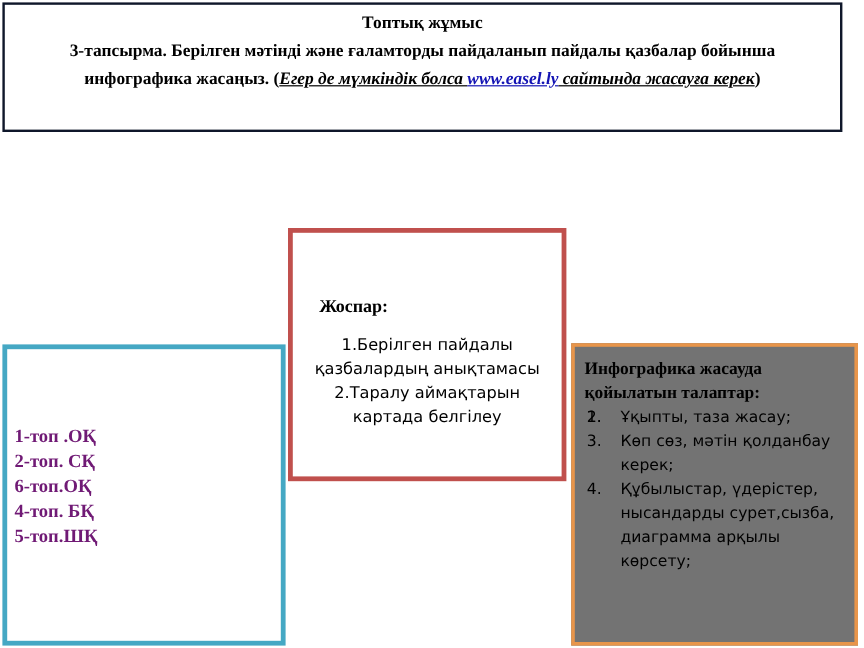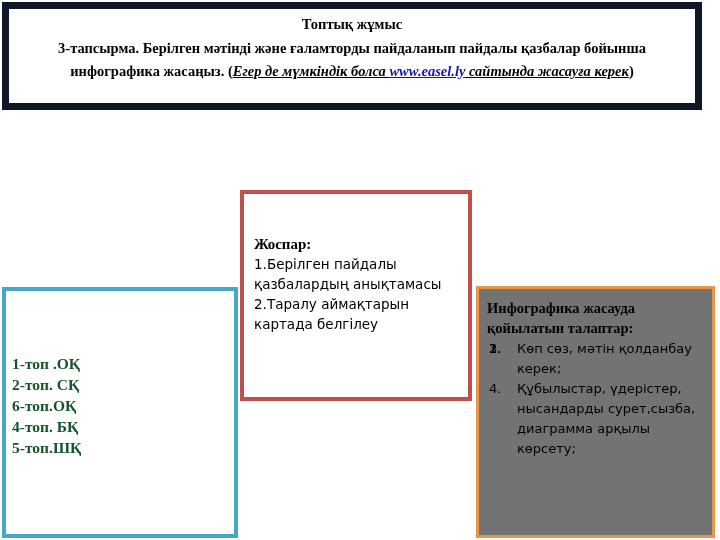--- a/index.html
+++ b/index.html
@@ -21,21 +21,21 @@
     background: #ffffff;
   }
 
   
   .header-box {
     position: absolute;
     left: 2px;
     top: 2px;
     width: 700px;
     height: 108px;
-    border: 7px solid #0f172a;
+    border: 2px solid #0f172a;
     background: #ffffff;
     box-sizing: border-box;
     padding: 5px 14px 0 14px;
     text-align: center;
   }
   .header-title {
     font-family: "Liberation Serif", serif;
     font-weight: bold;
     font-size: 14.5px;
     line-height: 21px;
@@ -74,33 +74,34 @@
     box-sizing: border-box;
     padding: 40px 10px 0 10px;
     z-index: 2;
   }
   .plan-title {
     font-family: "Liberation Serif", serif;
     font-weight: bold;
     font-size: 15px;
     line-height: 20px;
     color: #000000;
-    margin: 0;
+    margin: 12px;
   }
   .plan-lines {
     margin: 0;
     padding: 0;
     list-style: none;
   }
   .plan-lines li {
     font-family: "DejaVu Sans", sans-serif;
     font-size: 13.5px;
     line-height: 20px;
     color: #000000;
     white-space: nowrap;
+    text-align: center;
   }
 
   
   .groups-box {
     position: absolute;
     left: 2px;
     top: 287px;
     width: 236px;
     height: 251px;
     border: 4px solid #45A8C4;
@@ -114,21 +115,21 @@
     list-style: none;
     position: absolute;
     left: 6px;
     top: 62px;
   }
   .groups-list li {
     font-family: "Liberation Serif", serif;
     font-weight: bold;
     font-size: 15.5px;
     line-height: 21px;
-    color: #14532d;
+    color: #701a75;
     white-space: nowrap;
   }
 
   
   .req-box {
     position: absolute;
     left: 476px;
     top: 286px;
     width: 239px;
     height: 252px;
@@ -202,20 +203,21 @@
 
   <div class="req-box">
     <div class="req-title">Инфографика жасауда</div>
     <div class="req-title">қойылатын талаптар:</div>
     <ol class="req-list">
       <li>
         <span class="req-num">1.</span>
       </li>
       <li>
         <span class="req-num">2.</span>
+        <span>Ұқыпты, таза жасау;</span>
       </li>
       <li>
         <span class="req-num">3.</span>
         <span>Көп сөз, мәтін қолданбау керек;</span>
       </li>
       <li>
         <span class="req-num">4.</span>
         <span>Құбылыстар, үдерістер, нысандарды сурет,сызба, диаграмма арқылы көрсету;</span>
       </li>
     </ol>

